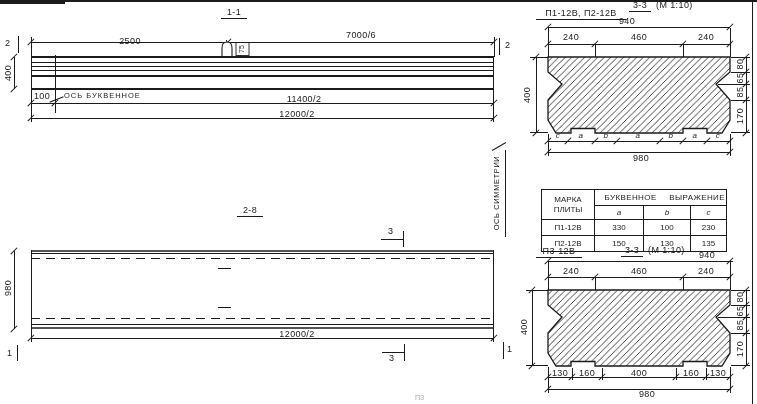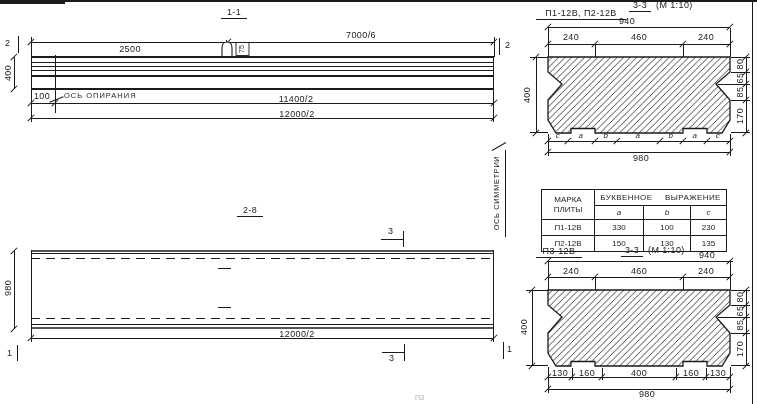--- a/index.html
+++ b/index.html
@@ -15,21 +15,21 @@
     transform:translate(-50%,-50%) rotate(-90deg);}
   .tk{position:absolute;width:9px;height:1.2px;background:#1b1b1b;
     transform:translate(-50%,-50%) rotate(-45deg);}
   .u{border-bottom:1px solid #1b1b1b;padding-bottom:1px;}
   .sm{font-size:7.5px;}
   .lt{font-size:8px;font-style:italic;}
   .dtbl{position:absolute;left:541px;top:189px;border-collapse:collapse;
     font-size:8px;line-height:1.15;color:#1b1b1b;}
   .dtbl td{border:1px solid #1b1b1b;text-align:center;padding:1px 1px;vertical-align:middle;}
   .dtbl .w1{width:50px;} .dtbl .w2{width:46px;} .dtbl .w3{width:44px;} .dtbl .w4{width:33px;}
-  .dtbl .expr{word-spacing:10px;letter-spacing:.4px;height:13px;}
+  .dtbl .expr{word-spacing:10px;letter-spacing:.4px;height:13px;text-align:right;}
   .dtbl .it{font-style:italic;height:11px;}
   .dtbl .dr td{height:13px;}
   svg{position:absolute;}
   .art{position:absolute;color:#a9a9a9;font-size:7px;}
 </style>
 </head>
 <body>
 
 <div class="canvas">
 
@@ -38,21 +38,21 @@
   <i class="vl" style="left:752px;top:0;height:404px"></i>
 
   <div class="lbl u" style="left:221px;top:8px;width:26px;text-align:center">1-1</div>
 
   <i class="hl" style="left:31px;top:42px;width:463px"></i>
   <i class="tk" style="left:31px;top:42px"></i>
   <i class="tk" style="left:228px;top:42px"></i>
   <i class="tk" style="left:494px;top:42px"></i>
   <i class="vl" style="left:31px;top:37px;height:20px"></i>
   <i class="vl" style="left:494px;top:37px;height:20px"></i>
-  <div class="lbl cl" style="left:130px;top:45px">2500</div>
+  <div class="lbl cl" style="left:130px;top:37px">2500</div>
   <div class="lbl cl" style="left:361px;top:31px">7000/6</div>
 
   <i class="vl" style="left:18px;top:36px;height:17px"></i>
   <div class="lbl" style="left:5px;top:39px">2</div>
   <i class="vl" style="left:499px;top:38px;height:17px"></i>
   <div class="lbl" style="left:505px;top:41px">2</div>
 
   <i class="hl" style="left:31px;top:56px;width:463px;height:2px"></i>
   <i class="hl" style="left:31px;top:62px;width:463px"></i>
   <i class="hl" style="left:31px;top:66px;width:463px"></i>
@@ -70,27 +70,27 @@
   </svg>
 
   <i class="vl" style="left:14px;top:57px;height:32px"></i>
   <i class="tk" style="left:14px;top:57px"></i>
   <i class="tk" style="left:14px;top:89px"></i>
   <div class="rv" style="left:8px;top:73px">400</div>
 
   <i class="vl" style="left:55px;top:55px;height:58px"></i>
   <i class="hl" style="left:49px;top:99px;width:15px;transform:rotate(-22deg)"></i>
   <div class="lbl cl" style="left:42px;top:92px">100</div>
-  <div class="lbl sm" style="left:64px;top:92px;letter-spacing:1px">ОСЬ ОПИРАНИЯ</div>
+  <div class="lbl sm" style="left:64px;top:92px;letter-spacing:1px">ОСЬ БУКВЕННОЕ</div>
 
   <i class="hl" style="left:31px;top:103px;width:463px"></i>
   <i class="tk" style="left:31px;top:103px"></i>
   <i class="tk" style="left:55px;top:103px"></i>
   <i class="tk" style="left:494px;top:103px"></i>
-  <div class="lbl cl" style="left:296px;top:95px">11400/2</div>
+  <div class="lbl cl" style="left:304px;top:95px">11400/2</div>
 
   <i class="hl" style="left:31px;top:118px;width:463px"></i>
   <i class="tk" style="left:31px;top:118px"></i>
   <i class="tk" style="left:494px;top:118px"></i>
   <div class="lbl cl" style="left:297px;top:110px">12000/2</div>
   <i class="vl" style="left:31px;top:90px;height:32px"></i>
   <i class="vl" style="left:493px;top:90px;height:32px"></i>
 
   <i class="hl" style="left:491px;top:146px;width:16px;transform:rotate(-30deg)"></i>
   <i class="vl" style="left:505px;top:150px;height:87px"></i>

